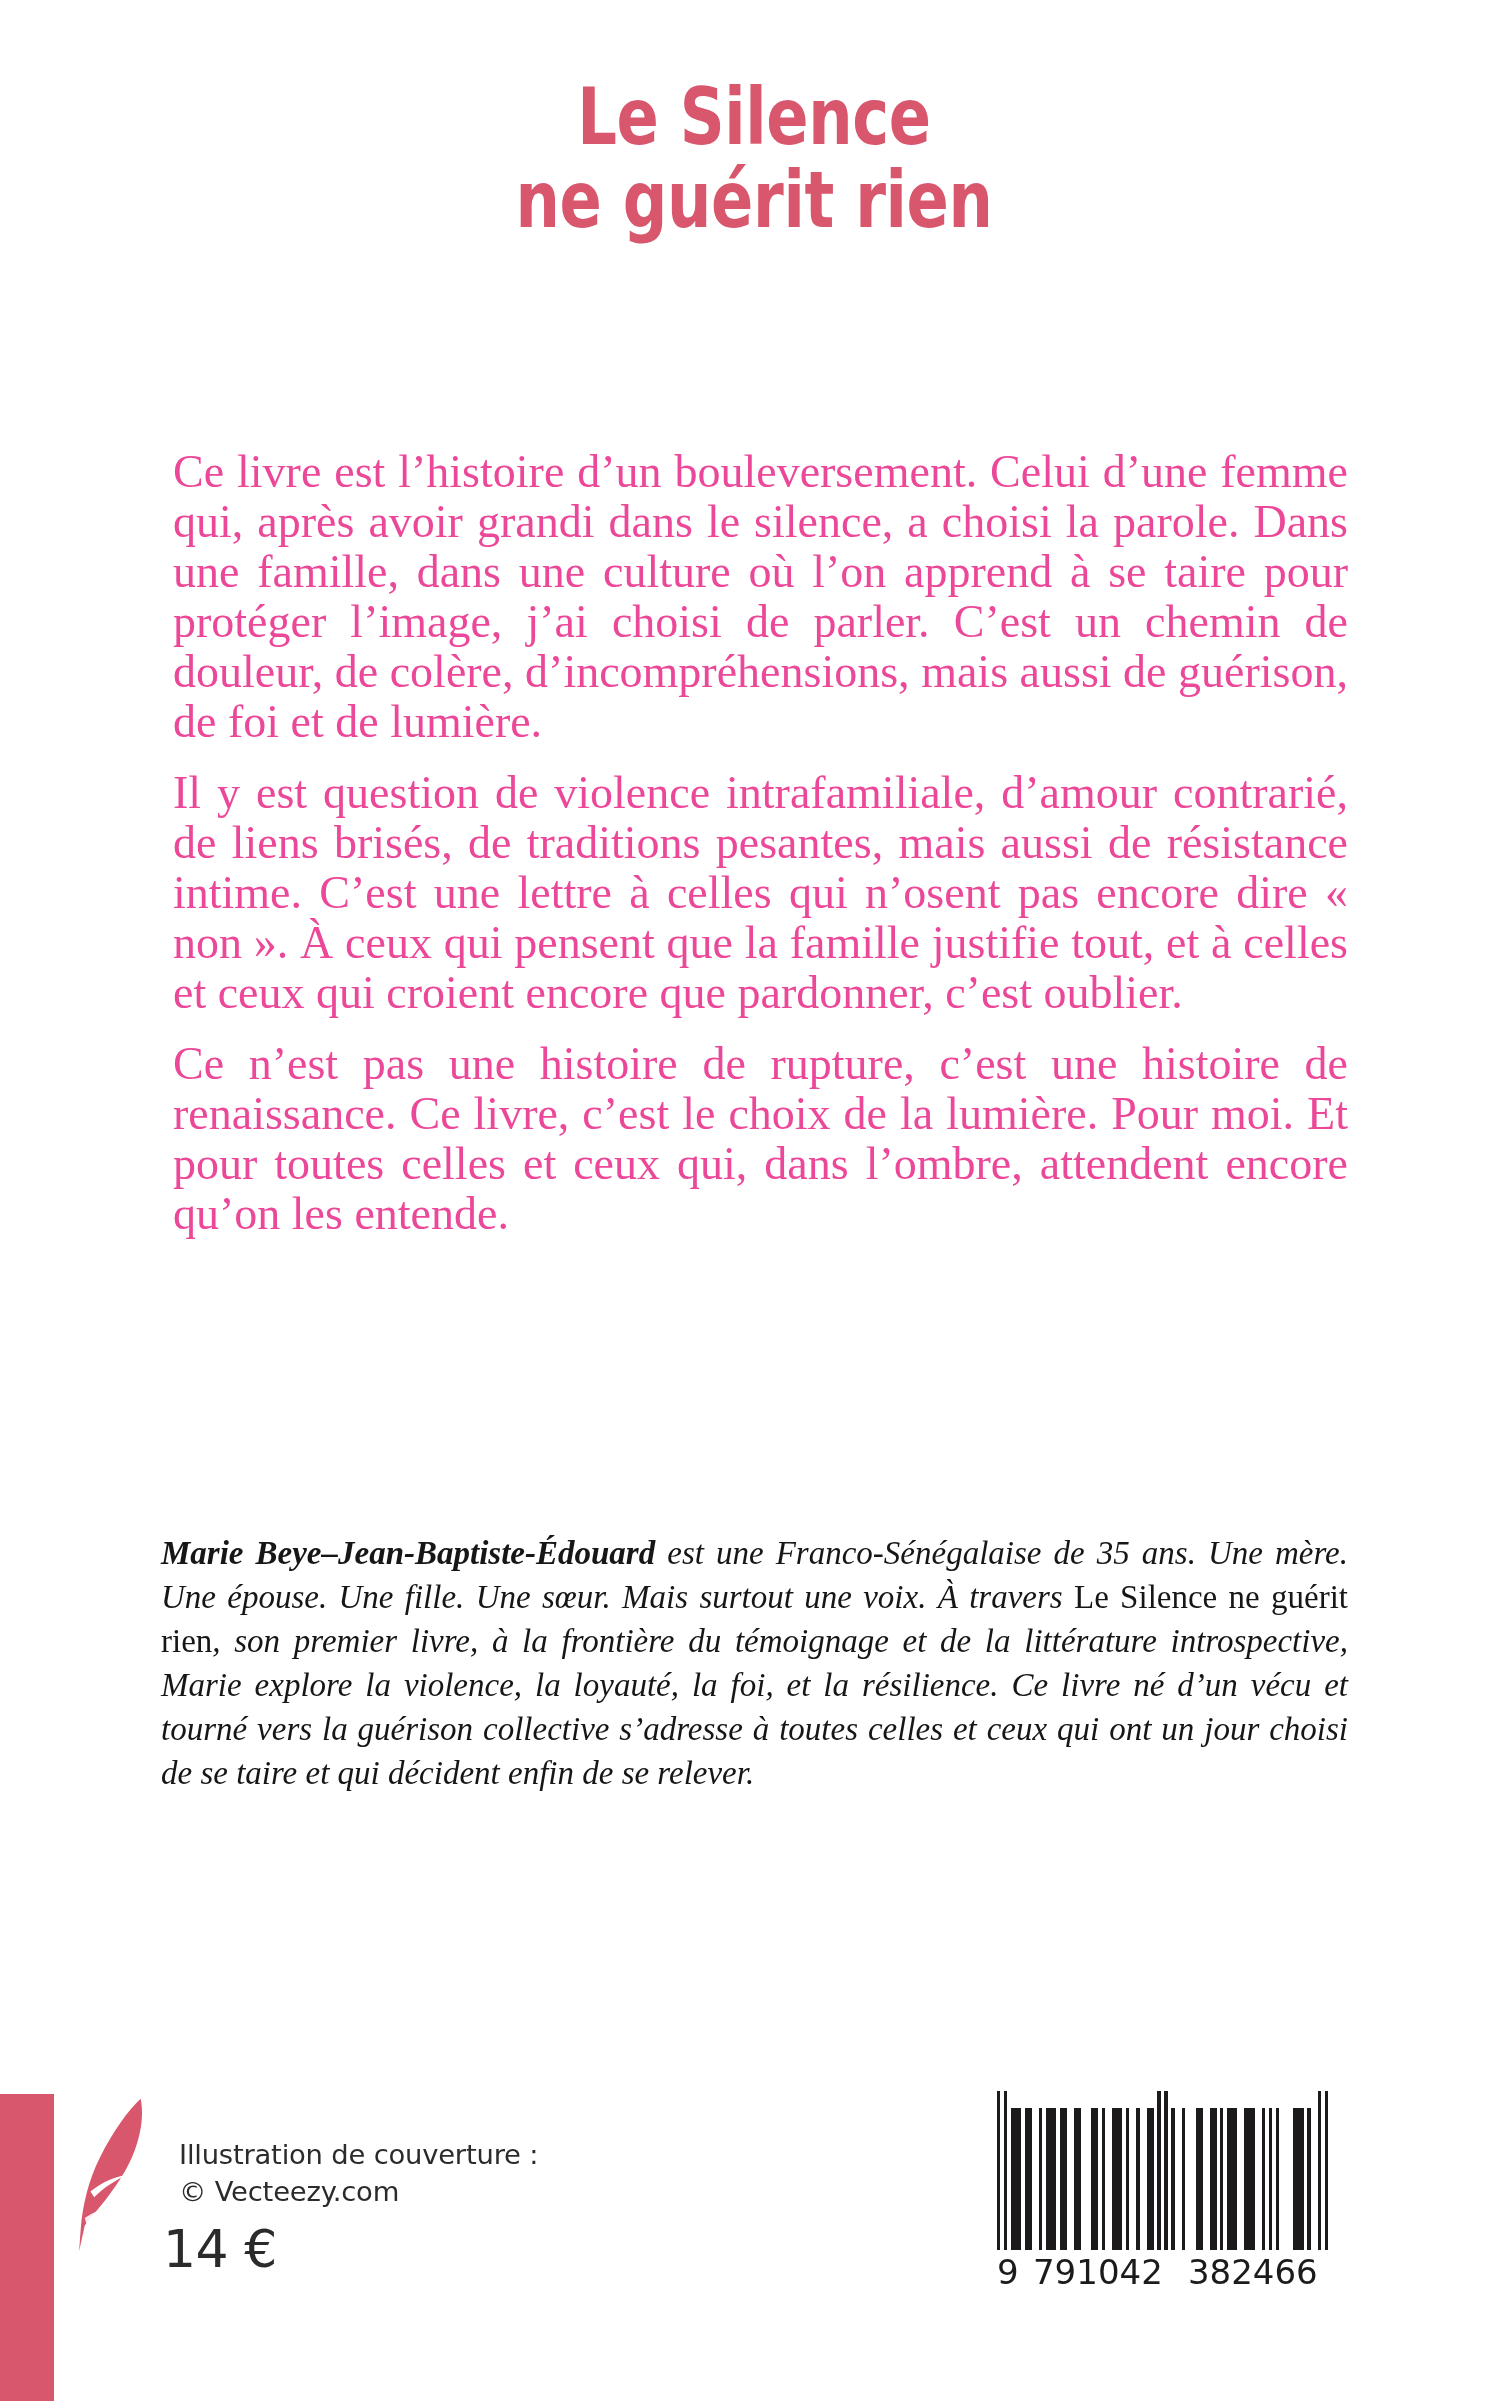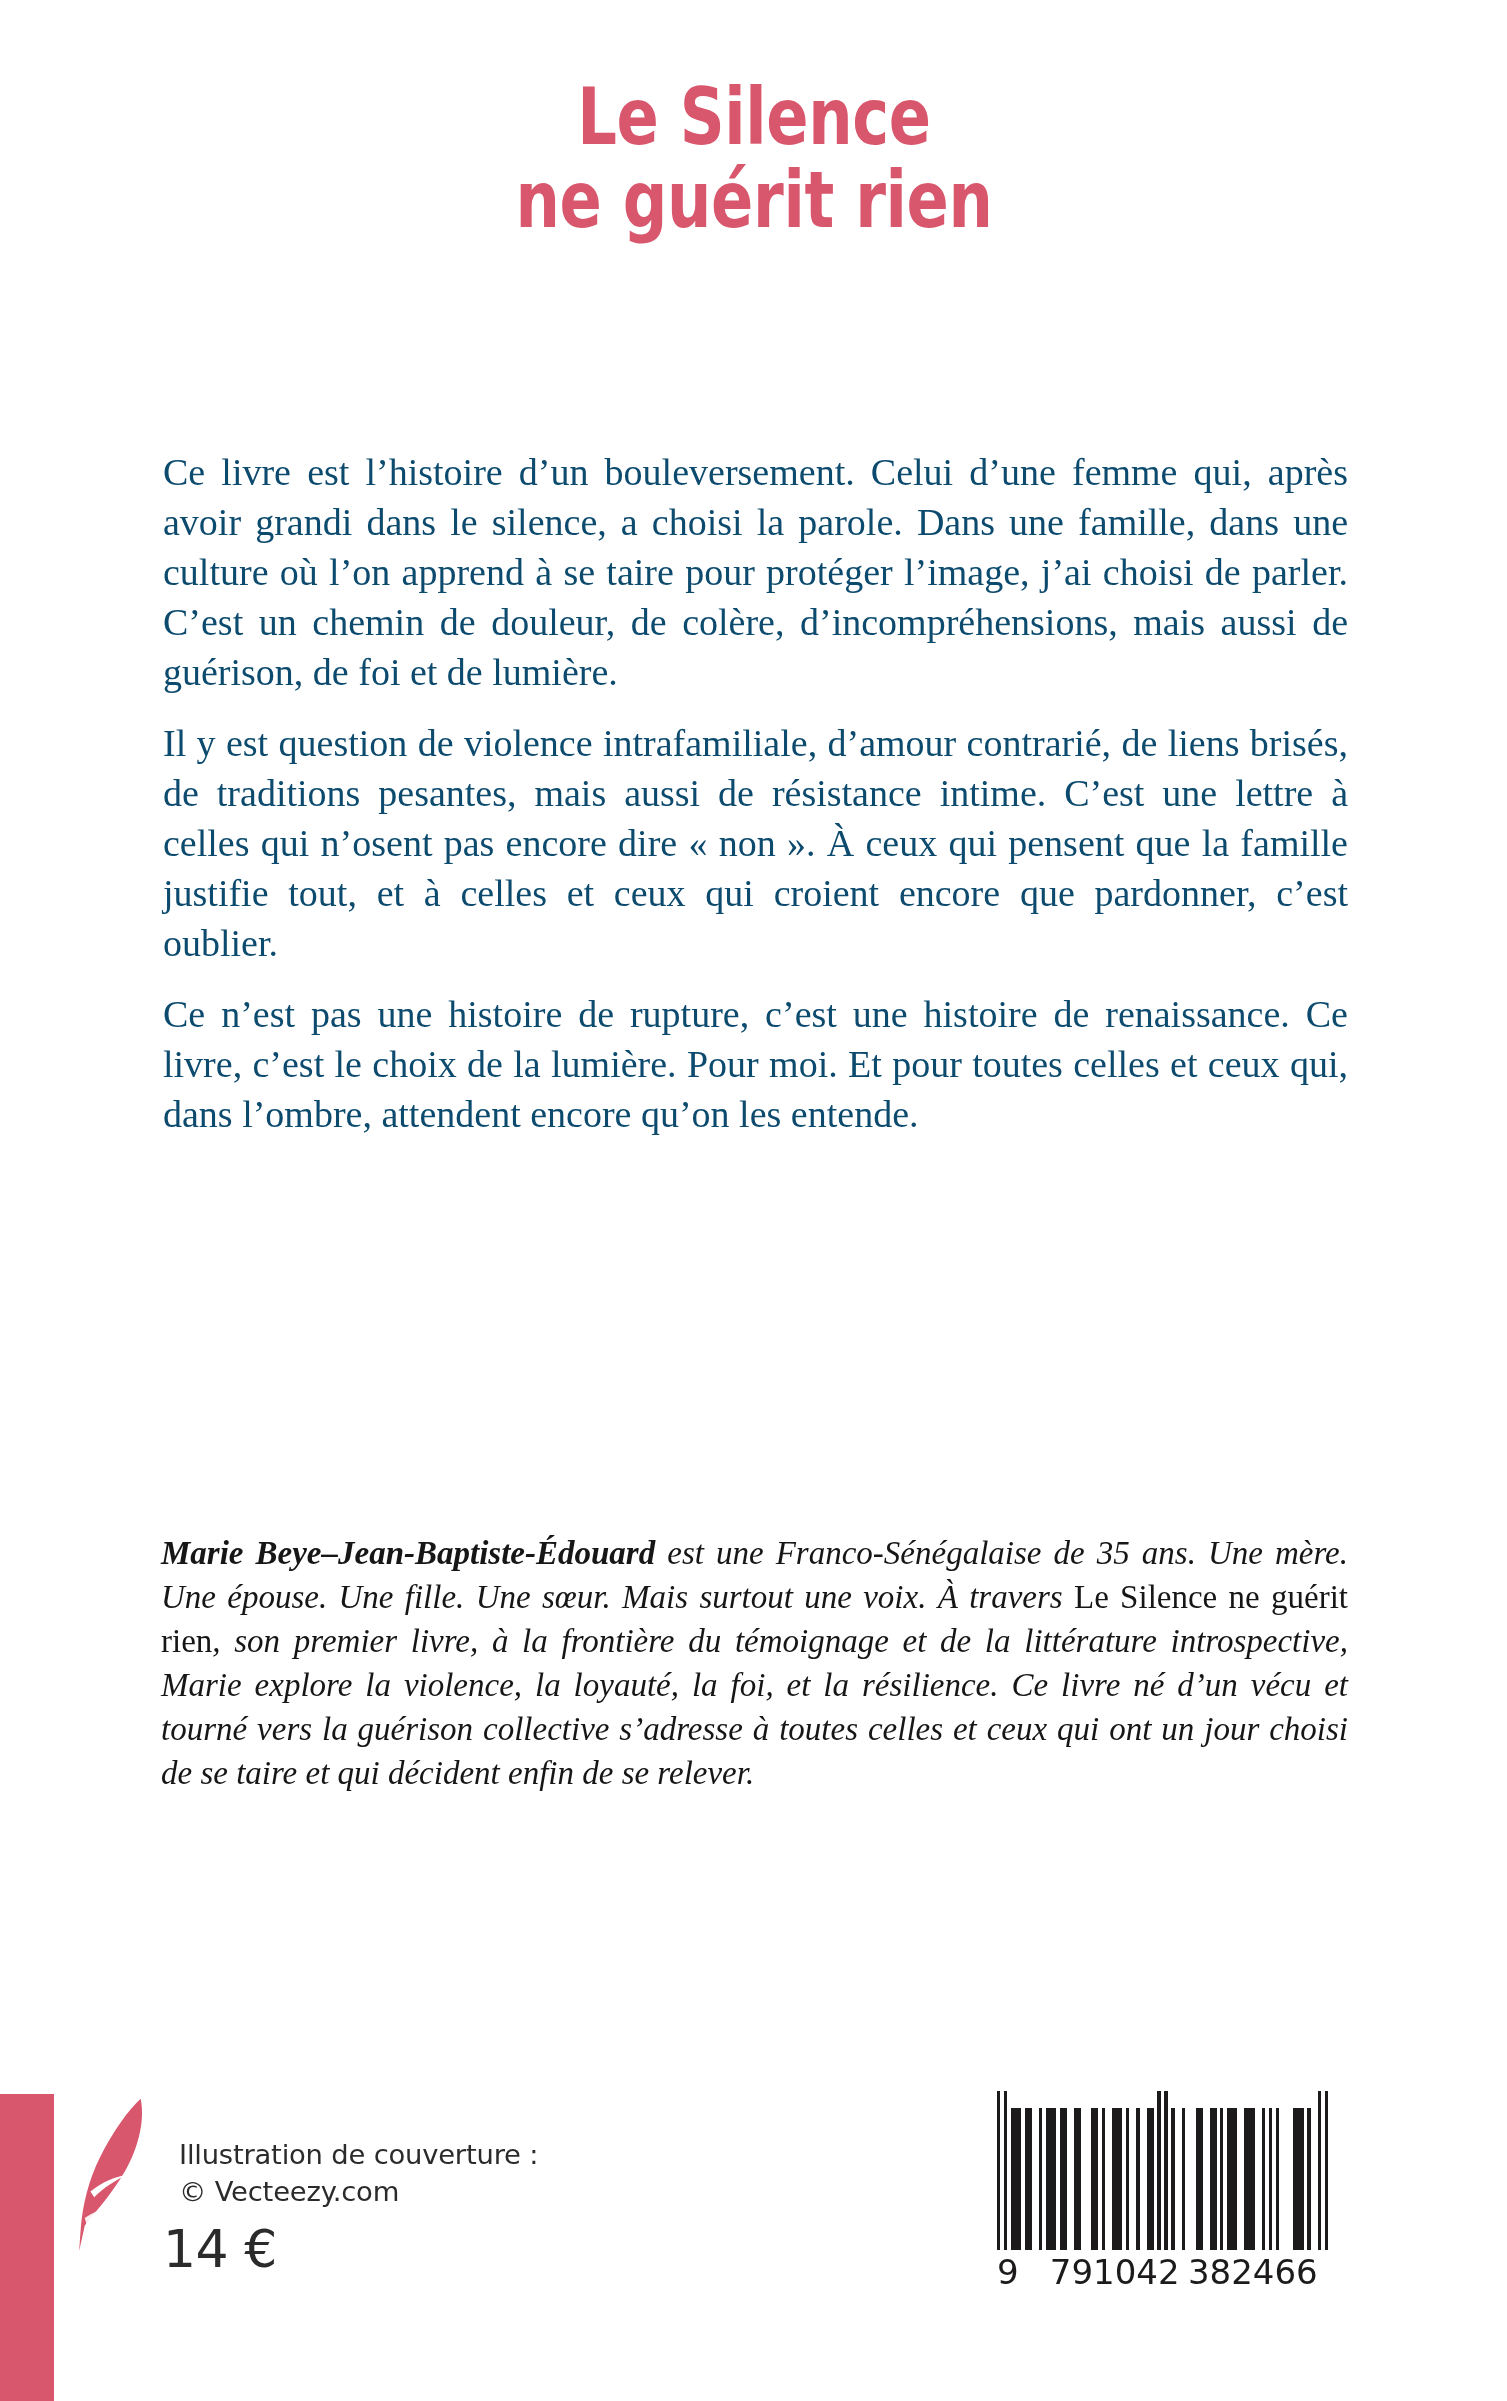--- a/index.html
+++ b/index.html
@@ -39,25 +39,25 @@
 
   
   .body-block {
     position: absolute;
     left: 161px;
     top: 447px;
     width: 1187px;
   }
   .para {
     font-family: "Liberation Serif", serif;
-    font-size: 38px;
+    font-size: 46px;
     line-height: 50px;
     text-align: justify;
-    color: #0c4a6e;
-    margin: 0 0 21px 2px;
+    color: #ec4899;
+    margin: 0 0 21px 12px;
   }
   .para:last-child { margin-bottom: 0; }
 
   
   .bio-block {
     position: absolute;
     left: 161px;
     top: 1531px;
     width: 1187px;
   }
@@ -143,21 +143,21 @@
   .barcode-digits {
     display: flex;
     width: 331px;
     font-family: "DejaVu Sans", sans-serif;
     font-size: 34px;
     color: #1c1a1a;
     margin-top: 1.9px;
     letter-spacing: 0px;
   }
   .barcode-digits .d-left { width: 24.6px; text-align: left; }
-  .barcode-digits .d-mid  { flex: 1; text-align: right; padding-left: 11.4px; }
+  .barcode-digits .d-mid  { flex: 1; text-align: left; padding-left: 11.4px; }
   .barcode-digits .d-right{ flex: 1; text-align: center; padding-right: 1.9px; }
 </style>
 </head>
 <body>
 
 <div class="title-block">
   <div class="title-line l1">Le Silence</div>
   <div class="title-line l2">ne guérit rien</div>
 </div>
 

